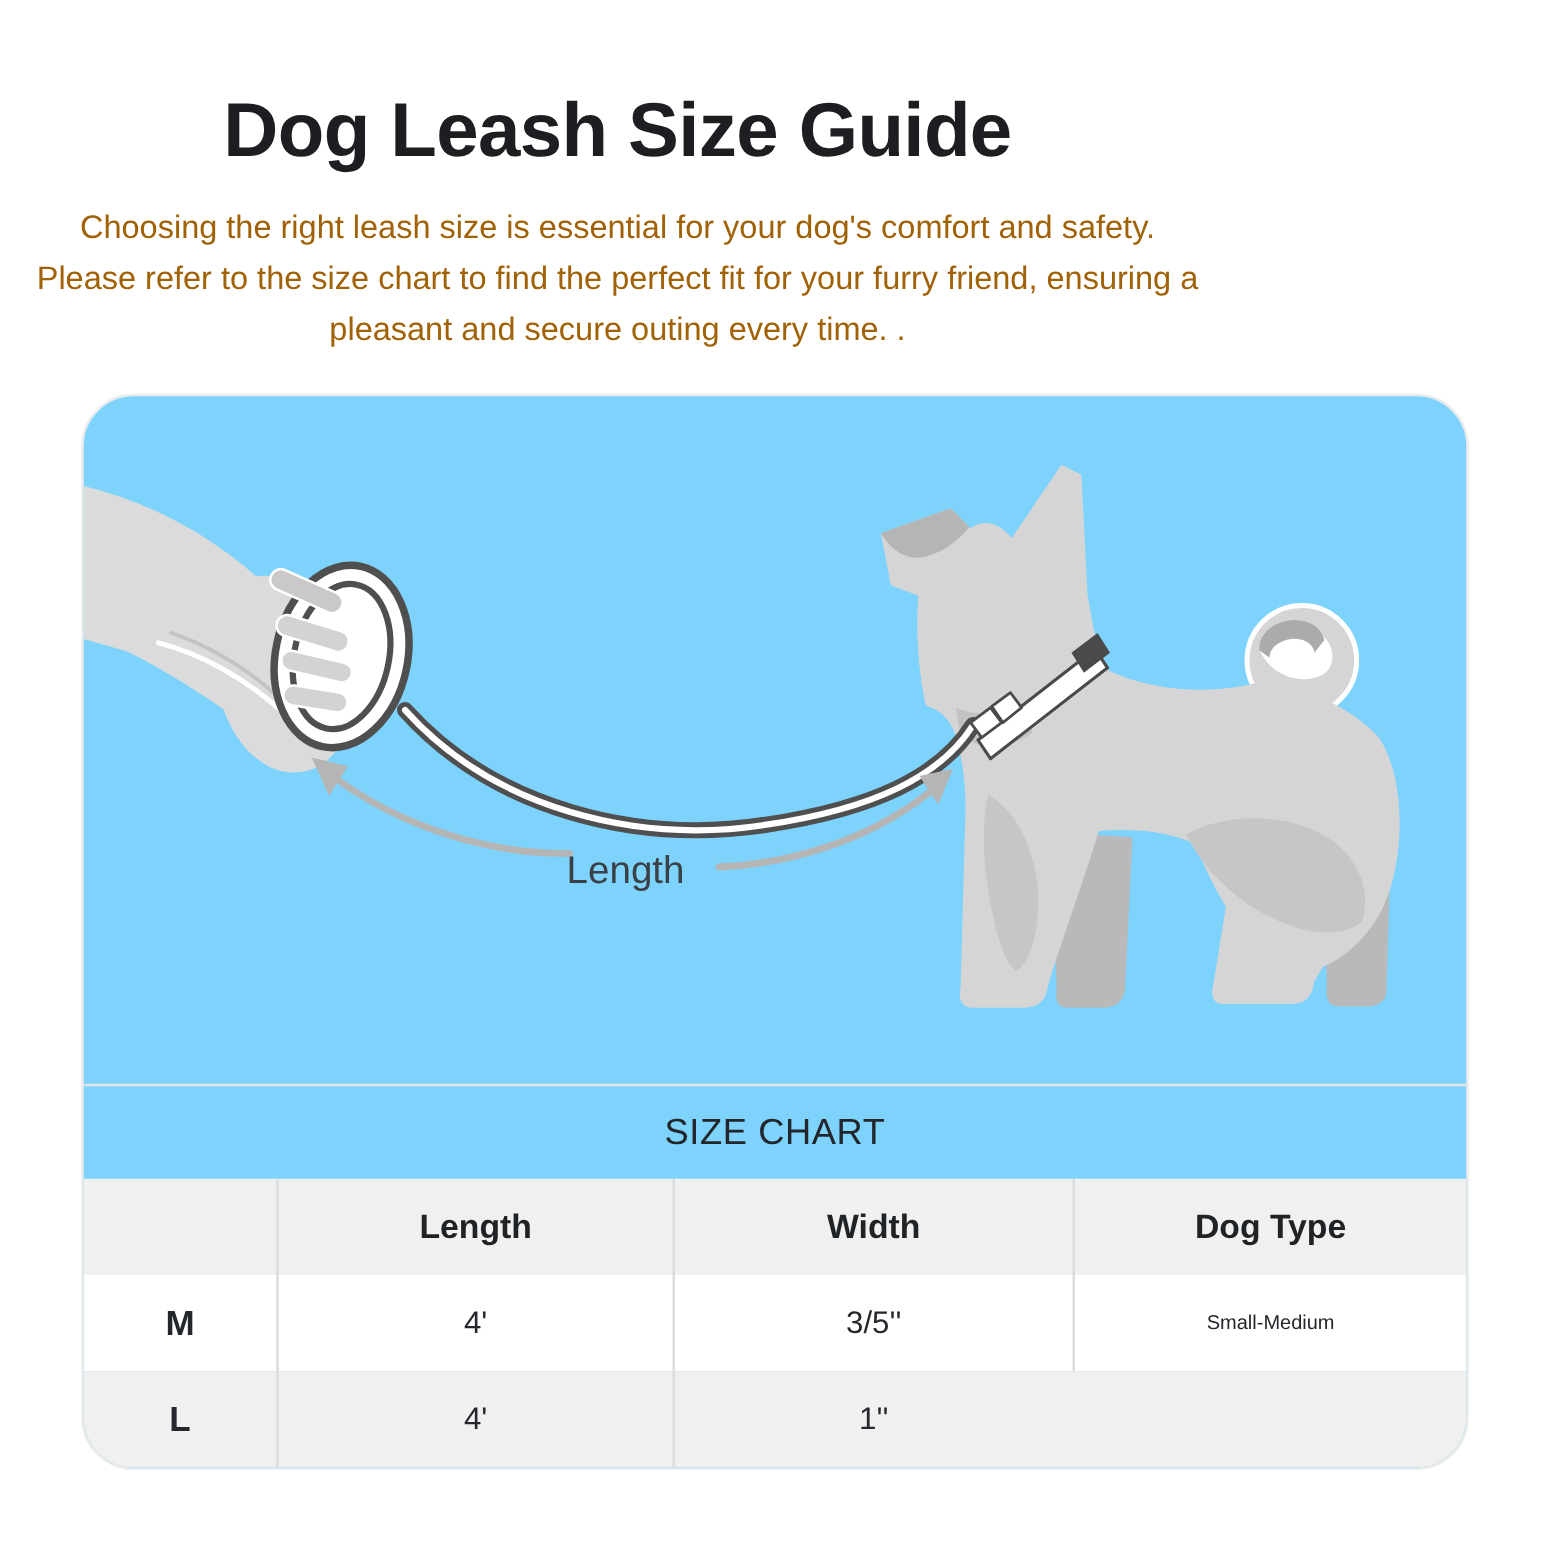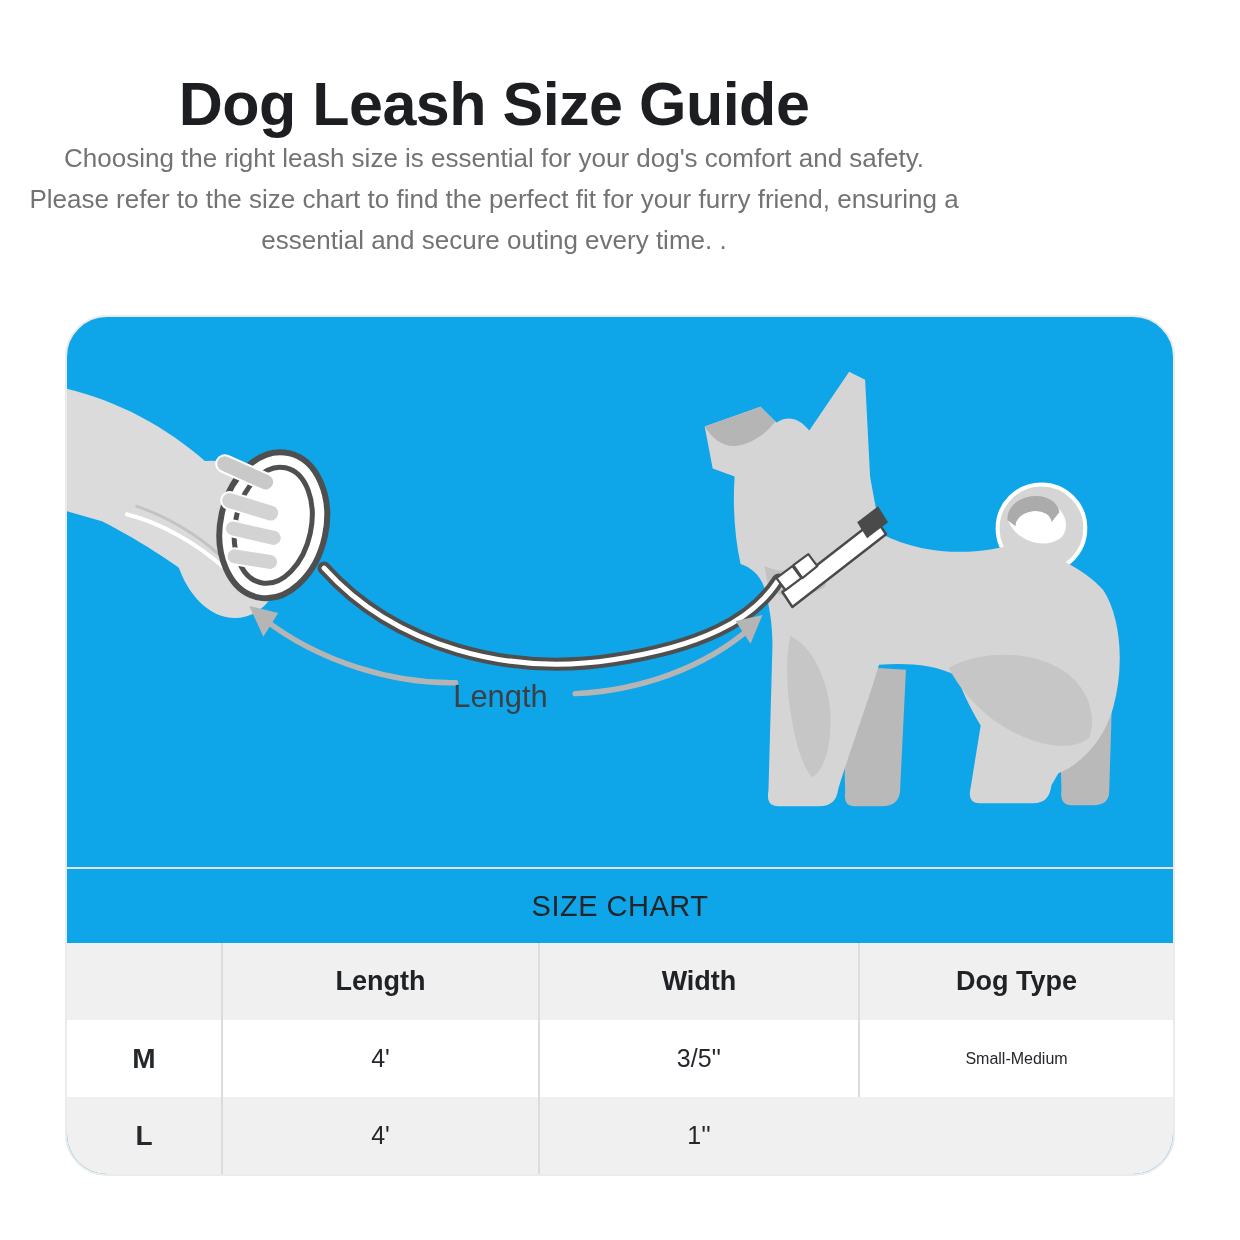--- a/index.html
+++ b/index.html
@@ -8,27 +8,27 @@
     background: #ffffff;
     font-family: "Liberation Sans", sans-serif;
     position: relative;
     overflow: hidden;
   }
   .header { position: absolute; top: 70px; left: 0; width: 988px; text-align: center; }
   .page-title {
     font-size: 61px; font-weight: 800; color: #1c1e21;
     line-height: 1.12; letter-spacing: -0.5px;
   }
-  .subtitle { font-size: 26px; line-height: 41px; color: #737373; }
+  .subtitle { margin-top: 23px; font-size: 26px; line-height: 41px; color: #a16207; }
   .subtitle span { display: block; }
 
   .card {
     position: absolute; top: 315px; left: 65px;
     width: 1110px; height: 861px;
-    background: #0ea5e9;
+    background: #7dd3fc;
     border: 2px solid #ebebeb;
     border-radius: 42px;
     overflow: hidden;
   }
   .illustration { height: 550px; }
   .illustration svg { display: block; width: 100%; height: 100%; }
 
   .chart-title {
     height: 76px;
     border-top: 2px solid #e4e4e4;
@@ -50,21 +50,21 @@
   .length-label-text { font-size: 31px; fill: #3b4046; }
 </style>
 </head>
 <body>
 
 <div class="header">
   <h1 class="page-title">Dog Leash Size Guide</h1>
   <p class="subtitle">
     <span>Choosing the right leash size is essential for your dog's comfort and safety.</span>
     <span>Please refer to the size chart to find the perfect fit for your furry friend, ensuring a</span>
-    <span>essential and secure outing every time. .</span>
+    <span>pleasant and secure outing every time. .</span>
   </p>
 </div>
 
 <div class="card">
 
   <div class="illustration">
     <svg viewBox="0 0 1110 552" preserveAspectRatio="xMidYMid meet">
 
       <path fill="#b9b9b9" d="M 778,350 L 842,354 L 836,477 Q 834,491 818,491 L 790,491 Q 779,491 781,477 Z"></path>
       <path fill="#b9b9b9" d="M 995,355 L 1050,345 L 1046,476 Q 1046,490 1030,490 L 1008,490 Q 996,490 998,474 Z"></path>

